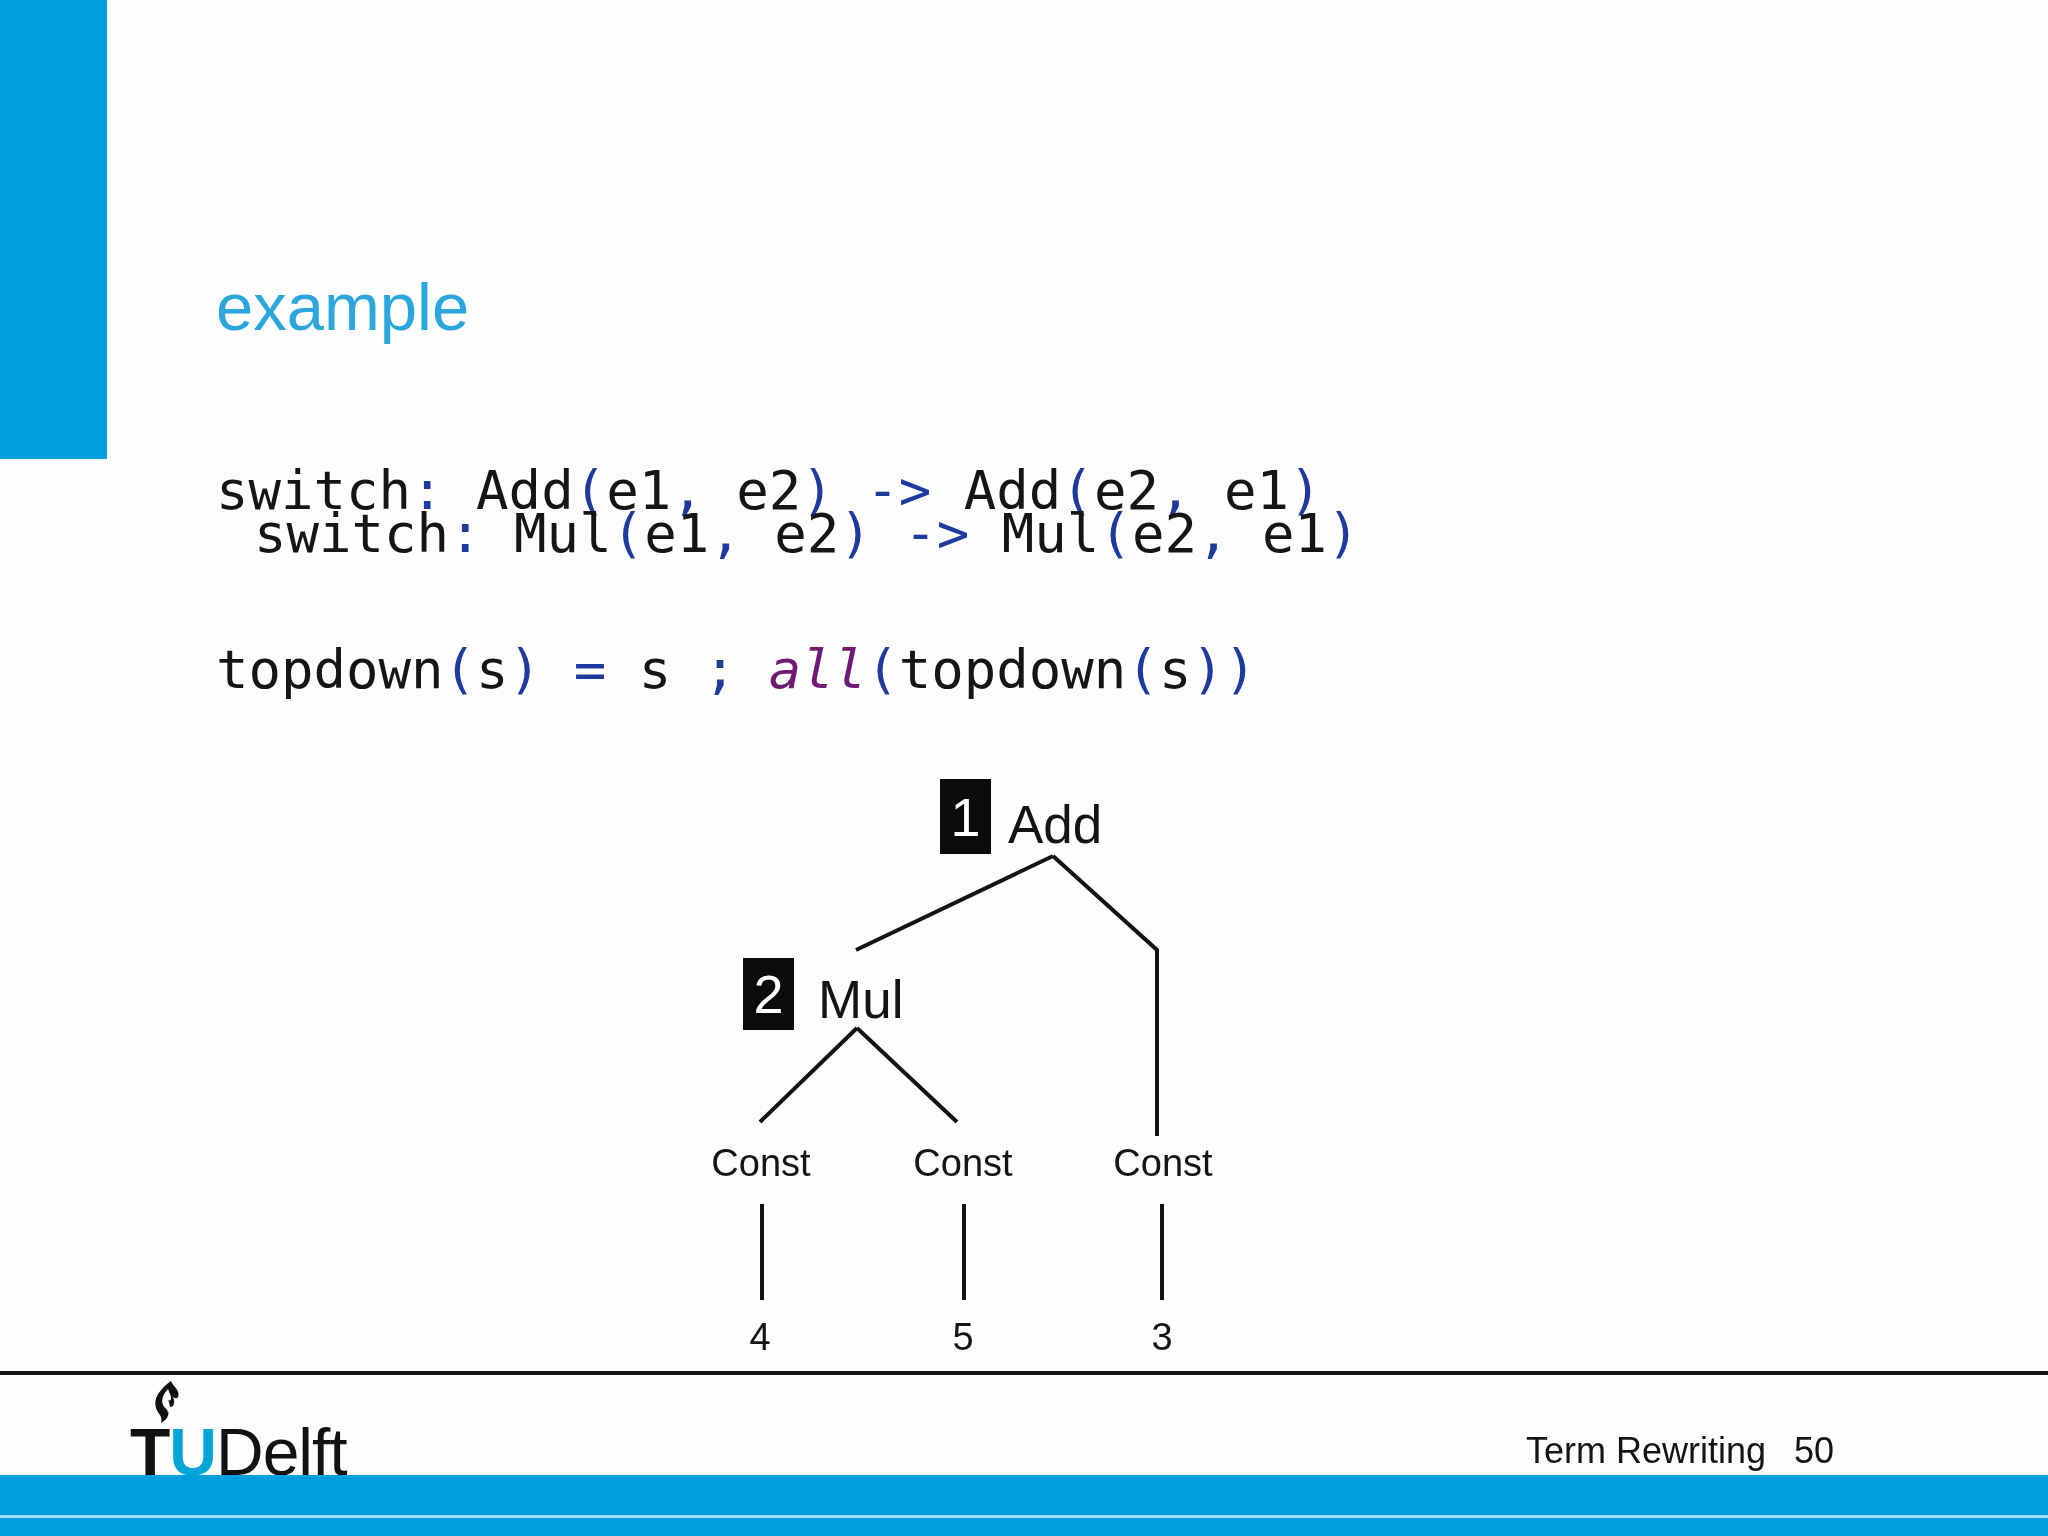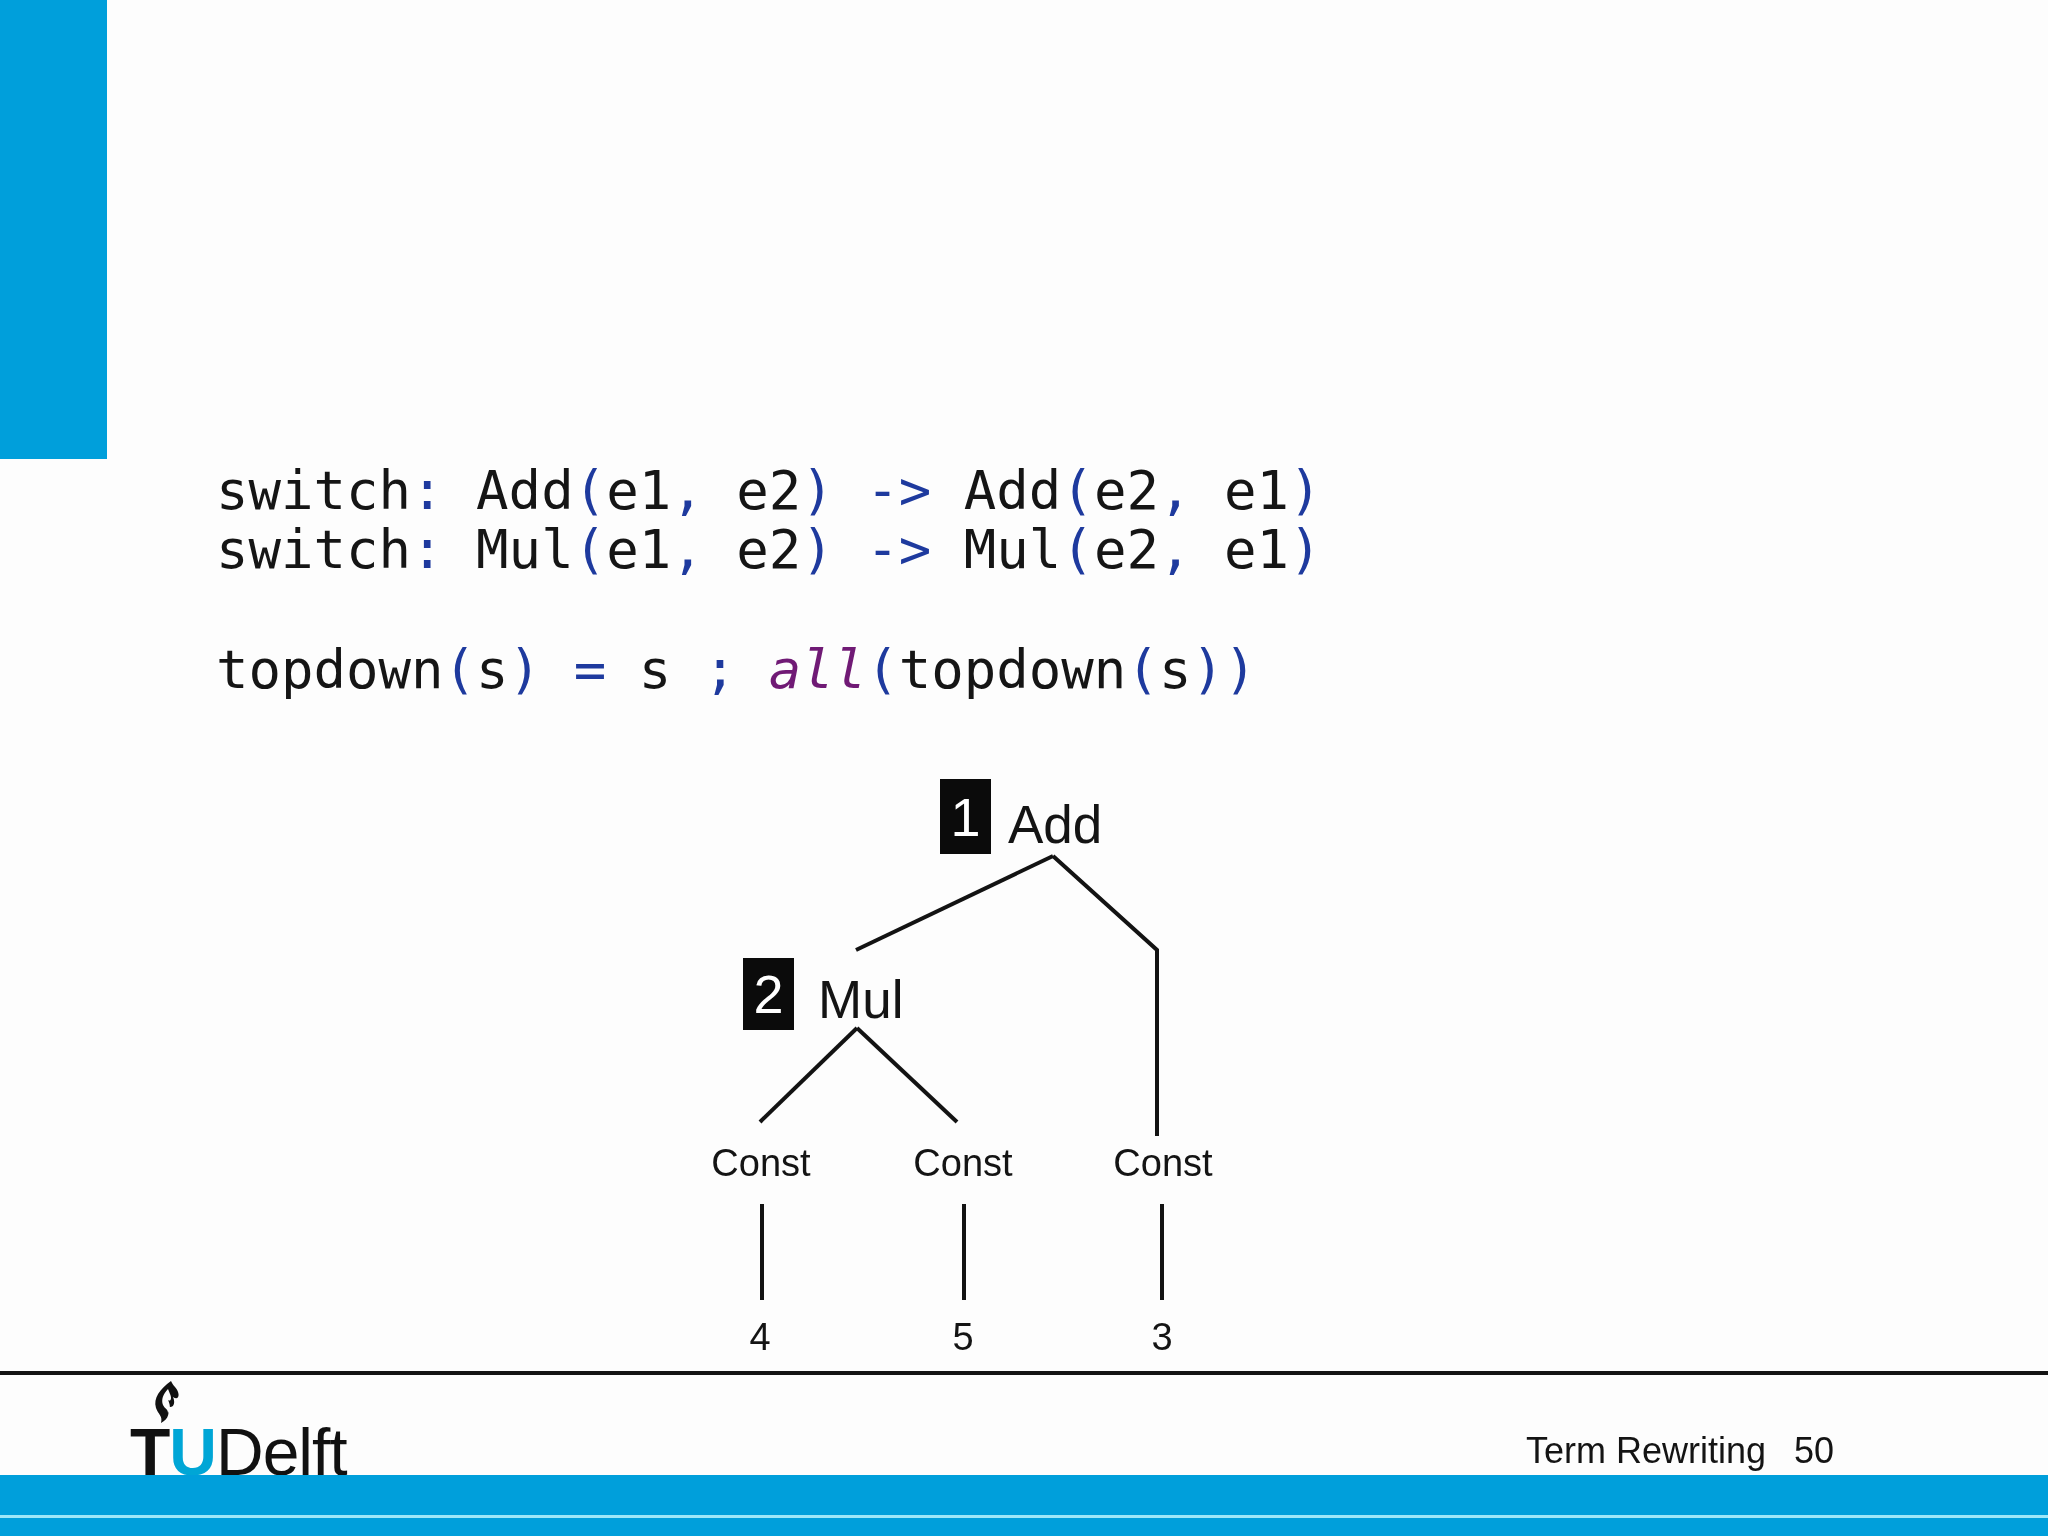--- a/index.html
+++ b/index.html
@@ -26,21 +26,21 @@
     font-size:67px;line-height:1.05;font-weight:400;
     color:#2ba7dd;margin:0;
   }
   
   .code-line{
     position:absolute;left:216px;
     font-family:"DejaVu Sans Mono", monospace;
     font-size:54px;line-height:1;white-space:pre;
   }
   .code-line.l0{top:464px;}
-  .code-line.l1{top:523px;}
+  .code-line.l1{top:507px;margin-left:38px;}
   .code-line.l2{top:643px;}
   .code-line.l3{top:752px;}
   .tok-k{color:#151515;text-align:center;}
   .tok-b{color:#1e3a9e;}
   .tok-m{color:#701a75;font-style:italic;}
   
   .tree-svg{position:absolute;left:0;top:0;width:2048px;height:1536px;}
   .tree-svg line,.tree-svg polyline{stroke:#131313;stroke-width:4;fill:none;}
   .badge{
     position:absolute;background:#0b0b0b;color:#ffffff;
@@ -88,20 +88,21 @@
     position:absolute;left:0;top:40px;width:100%;height:3px;background:#9ee7f8;
   }
 </style>
 </head>
 <body>
 
 <div class="slide">
 
   <div class="left-bar"></div>
 
+  <h2 class="subtitle">example</h2>
 
   <div class="code-line l0"><span class="tok-k">switch</span><span class="tok-b">:</span><span class="tok-k"> Add</span><span class="tok-b">(</span><span class="tok-k">e1</span><span class="tok-b">,</span><span class="tok-k"> e2</span><span class="tok-b">)</span><span class="tok-b"> -&gt; </span><span class="tok-k">Add</span><span class="tok-b">(</span><span class="tok-k">e2</span><span class="tok-b">,</span><span class="tok-k"> e1</span><span class="tok-b">)</span></div>
   <div class="code-line l1"><span class="tok-k">switch</span><span class="tok-b">:</span><span class="tok-k"> Mul</span><span class="tok-b">(</span><span class="tok-k">e1</span><span class="tok-b">,</span><span class="tok-k"> e2</span><span class="tok-b">)</span><span class="tok-b"> -&gt; </span><span class="tok-k">Mul</span><span class="tok-b">(</span><span class="tok-k">e2</span><span class="tok-b">,</span><span class="tok-k"> e1</span><span class="tok-b">)</span></div>
   <div class="code-line l2"><span class="tok-k">topdown</span><span class="tok-b">(</span><span class="tok-k">s</span><span class="tok-b">)</span><span class="tok-b"> = </span><span class="tok-k">s</span><span class="tok-b"> ; </span><span class="tok-m">all</span><span class="tok-b">(</span><span class="tok-k">topdown</span><span class="tok-b">(</span><span class="tok-k">s</span><span class="tok-b">))</span></div>
 
   <svg class="tree-svg" viewBox="0 0 2048 1536" xmlns="http://www.w3.org/2000/svg">
     <line x1="1053" y1="856" x2="856" y2="950"></line>
     <polyline points="1053,856 1157,950 1157,1136"></polyline>
     <line x1="857" y1="1028" x2="760" y2="1122"></line>
     <line x1="857" y1="1028" x2="957" y2="1122"></line>

